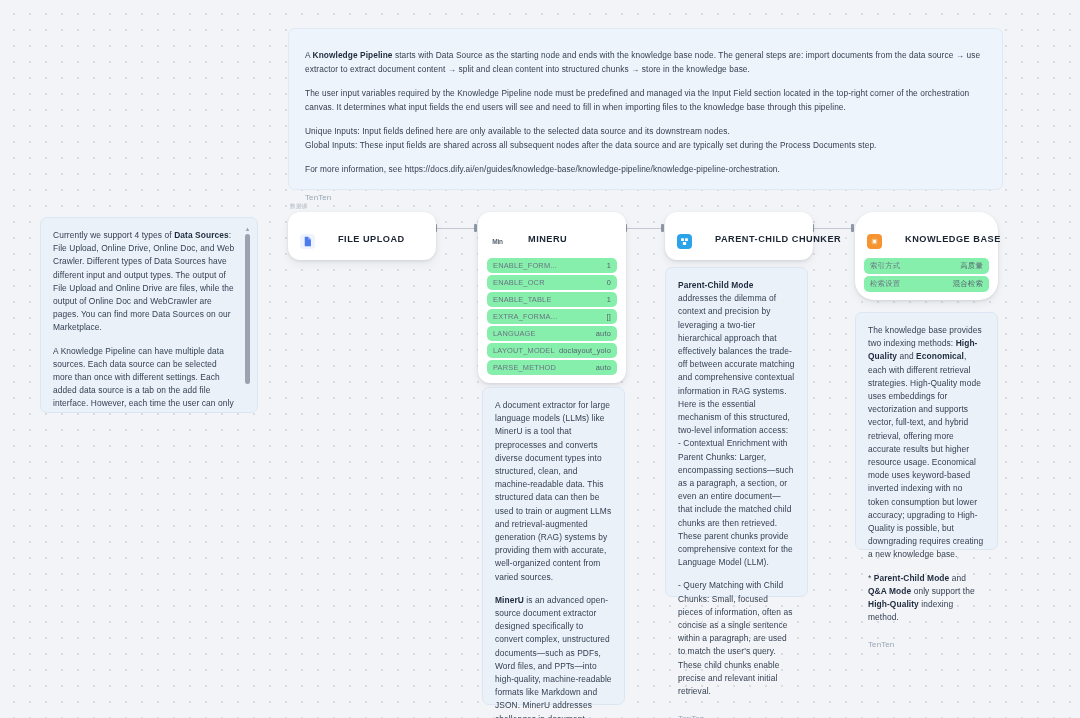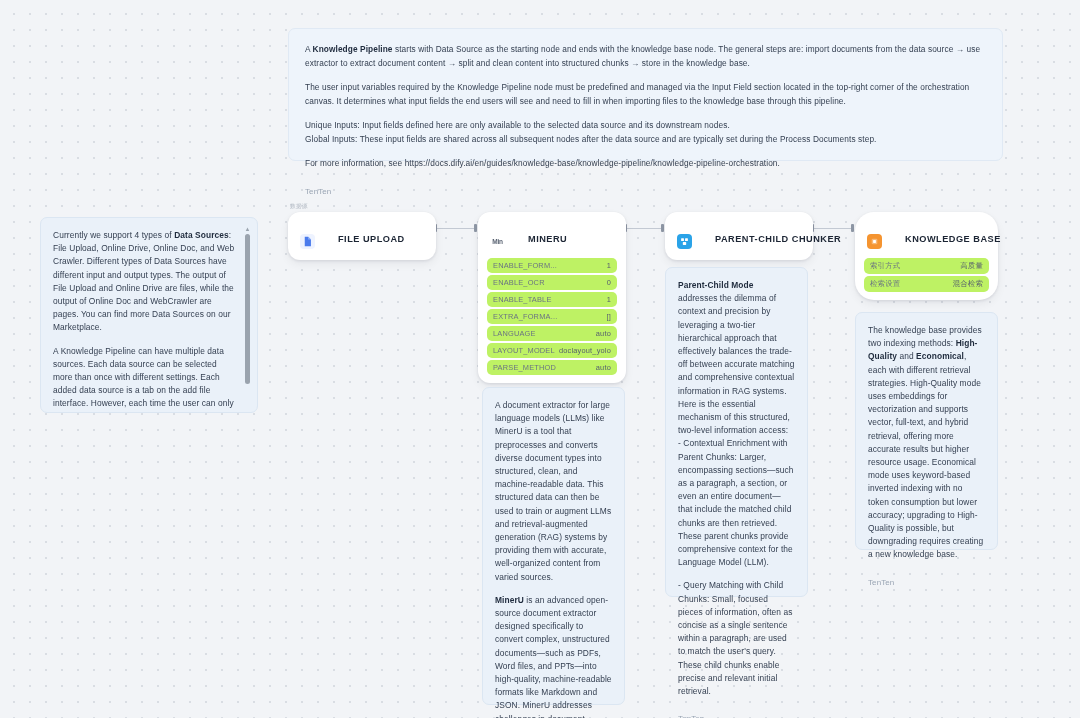--- a/index.html
+++ b/index.html
@@ -38,22 +38,22 @@
   .note b { font-weight: bold; color: #1f2b3d; }
   .note .author {
     margin-top: 14px;
     color: #9aa5b4;
     font-size: 8px;
   }
 
   
   #note-pipeline {
     left: 288px; top: 28px;
-    width: 715px; height: 133px;
-    padding: 14px 16px 10px 16px;
+    width: 715px; height: 162px;
+    padding: 20px 16px 10px 16px;
     font-size: 8.3px;
     line-height: 13.5px;
     background: #eef4fb;
     border-color: #e0e9f4;
   }
   #note-pipeline p { margin: 0 0 11px 0; }
   #note-pipeline .tight { margin-bottom: 0; }
   #note-pipeline .author { margin-top: 14px; }
 
   
@@ -125,21 +125,21 @@
     letter-spacing: -.2px;
   }
   .ico-chunk { background: #2aa3e8; }
   .ico-kb    { background: #f59430; }
 
   .node-rows { margin-top: 6px; }
   .node-row {
     display: flex;
     justify-content: space-between;
     align-items: center;
-    background: #bef264;
+    background: #86efac;
     border-radius: 5px;
     padding: 3px 6px;
     margin-bottom: 2px;
     font-size: 7.4px;
     color: #6a7383;
     letter-spacing: .2px;
   }
   .node-row:last-child { margin-bottom: 0; }
   .node-row .val { color: #565f6e; }
   .node-row .key { white-space: nowrap; overflow: hidden; }
@@ -327,17 +327,18 @@
   <div class="note" id="note-parent">
     <p style="margin-bottom:0"><b>Parent-Child Mode</b><span> addresses the dilemma of context and precision by leveraging a two-tier hierarchical approach that effectively balances the trade-off between accurate matching and comprehensive contextual information in RAG systems.</span></p>
     <p style="margin-bottom:0">Here is the essential mechanism of this structured, two-level information access:</p>
     <p>- Contextual Enrichment with Parent Chunks: Larger, encompassing sections—such as a paragraph, a section, or even an entire document—that include the matched child chunks are then retrieved. These parent chunks provide comprehensive context for the Language Model (LLM).</p>
     <p style="margin-bottom:0">- Query Matching with Child Chunks: Small, focused pieces of information, often as concise as a single sentence within a paragraph, are used to match the user's query. These child chunks enable precise and relevant initial retrieval.</p>
     <div class="author">TenTen</div>
   </div>
 
   <div class="note" id="note-kb">
     <p><span>The knowledge base provides two indexing methods: </span><b>High-Quality</b><span> and </span><b>Economical</b><span>, each with different retrieval strategies. High-Quality mode uses embeddings for vectorization and supports vector, full-text, and hybrid retrieval, offering more accurate results but higher resource usage. Economical mode uses keyword-based inverted indexing with no token consumption but lower accuracy; upgrading to High-Quality is possible, but downgrading requires creating a new knowledge base.</span></p>
+    <p><span>* </span><b>Parent-Child Mode</b><span> and </span><b>Q&amp;A Mode</b><span> only support the </span><b>High-Quality</b><span> indexing method.</span></p>
     <div class="author">TenTen</div>
   </div>
 
 
 </div>
 
 </body></html>

